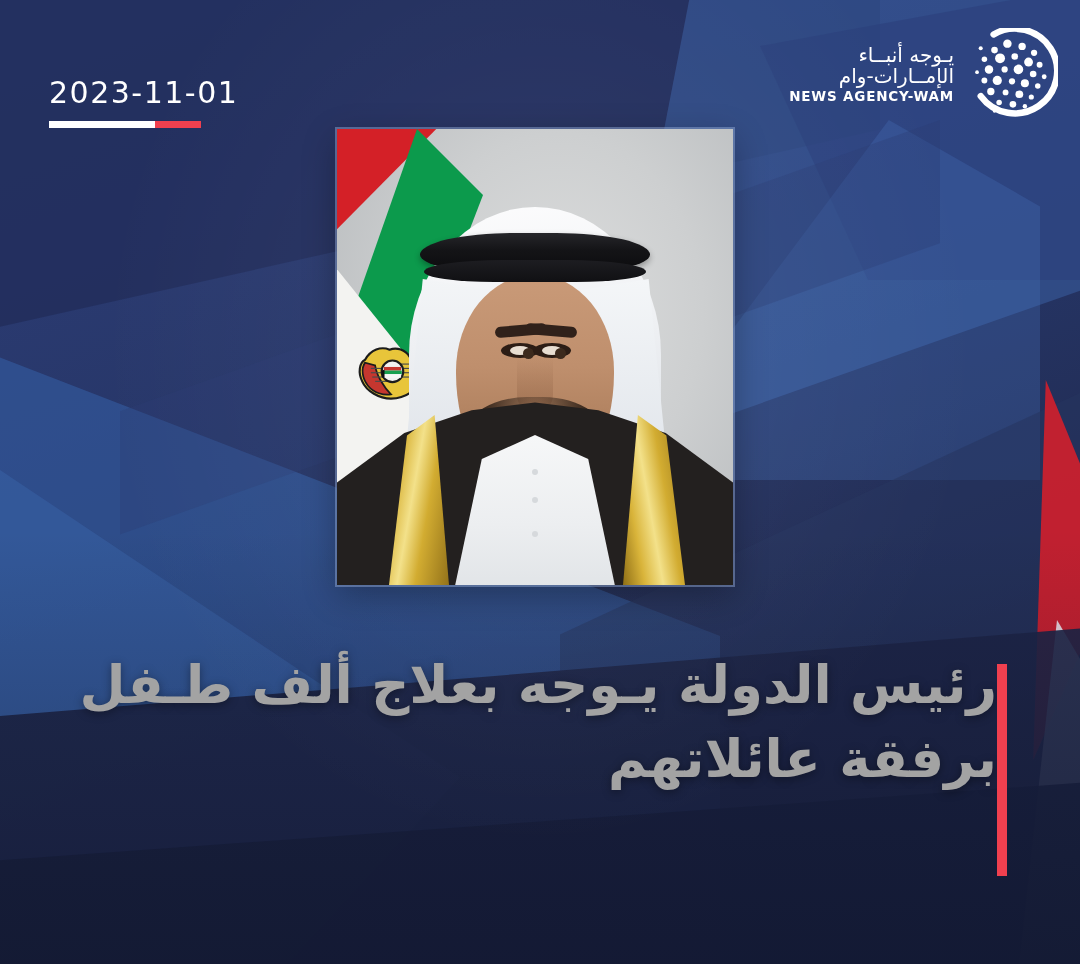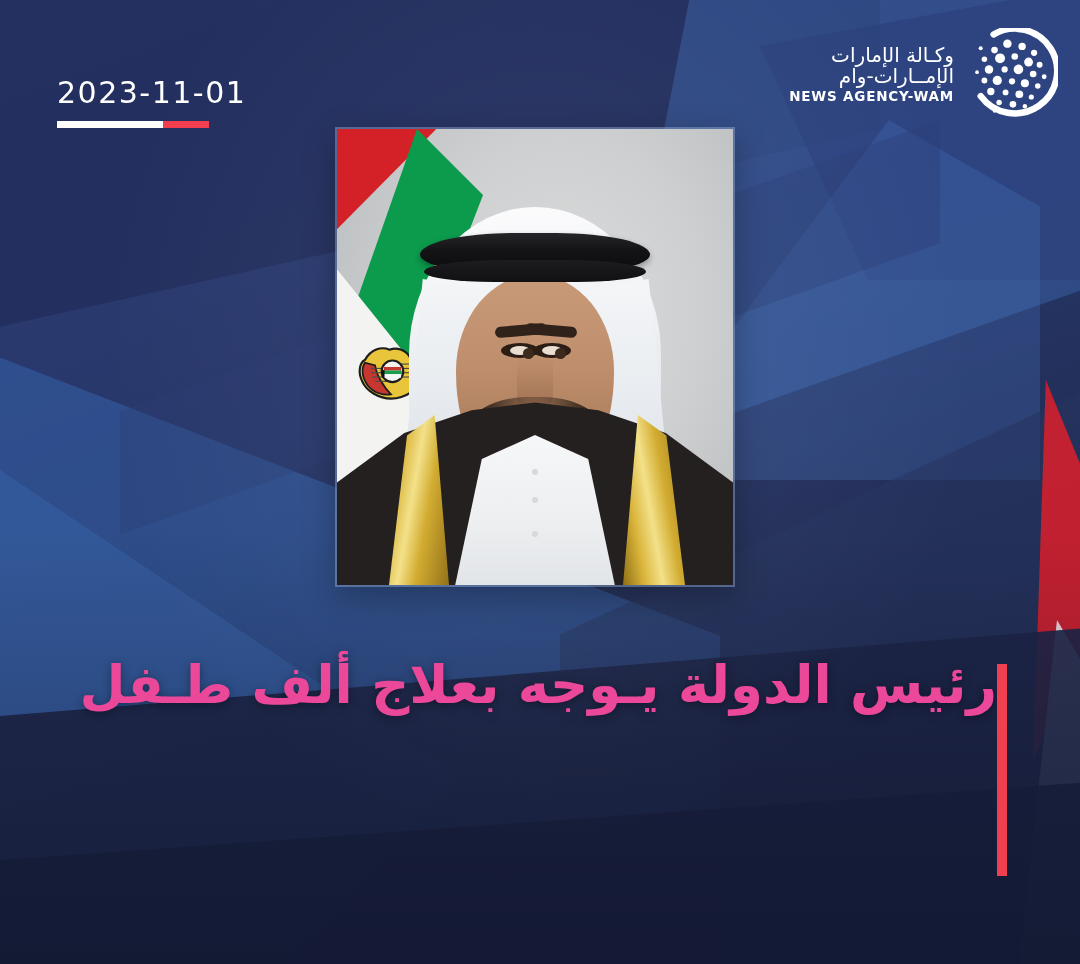--- a/index.html
+++ b/index.html
@@ -112,21 +112,21 @@
   }
   #facet-vign {
     inset: 0;
     background: radial-gradient(ellipse at 50% 36%, rgba(255,255,255,.06) 0%, rgba(0,0,0,0) 58%),
                 linear-gradient(to bottom, rgba(0,0,0,0) 55%, rgba(8,12,28,.35) 100%);
   }
 
   
   #date-block {
     position: absolute;
-    left: 57px;
+    left: 49px;
     top: 78px;
     z-index: 6;
   }
   #date-text {
     color: #ffffff;
     font-size: 30px;
     letter-spacing: 1.5px;
     font-weight: 400;
     line-height: 1;
     white-space: nowrap;
@@ -320,21 +320,21 @@
     top: 648px;
     z-index: 7;
     display: flex;
     justify-content: flex-end;
     align-items: flex-start;
     padding-right: 55px;
   }
   #headline {
     direction: rtl;
     text-align: right;
-    color: #ec4899;
+    color: #a3a3a3;
     font-size: 53px;
     font-weight: 700;
     line-height: 1.40;
     letter-spacing: 0px;
     max-width: 930px;
     text-shadow: 0 2px 10px rgba(0,0,0,.38);
   }
   #headline .hl-line { display: block; white-space: nowrap; }
   #accent-bar {
     width: 10px;
@@ -368,21 +368,21 @@
   <div id="date-block">
     <div id="date-text">2023-11-01</div>
     <div id="date-rule">
       <div id="date-rule-white"></div>
       <div id="date-rule-red"></div>
     </div>
   </div>
 
   <div id="logo">
     <div id="logo-wordmark">
-      <div class="logo-ar">وكـالة الإمارات</div>
+      <div class="logo-ar">يـوجه أنبــاء</div>
       <div class="logo-ar">الإمــارات-وام</div>
       <div id="logo-en-sub">NEWS AGENCY-WAM</div>
     </div>
     <svg id="logo-globe" viewBox="0 0 100 100" aria-hidden="true">
       <path d="M30 7 A46 46 0 1 1 16 74" fill="none" stroke="#ffffff" stroke-width="7" stroke-linecap="round"></path>
       <g fill="#ffffff">
         <circle cx="45" cy="17" r="4.6"></circle>
         <circle cx="61" cy="20" r="4.0"></circle>
         <circle cx="74" cy="27" r="3.4"></circle>
         <circle cx="31" cy="24" r="3.6"></circle>
@@ -477,17 +477,18 @@
         <div class="kandura-btn" style="top:34px"></div>
         <div class="kandura-btn" style="top:62px"></div>
         <div class="kandura-btn" style="top:96px"></div>
       </div>
     </div>
   </div>
 
   <div id="headline-wrap">
     <div id="headline">
       <span class="hl-line">رئيس الدولة يـوجه بعلاج ألف طـفل</span>
+      <span class="hl-line">برفقة عائلاتهم</span>
     </div>
     <div id="accent-bar"></div>
   </div>
 
 </div>
 
 </body></html>

